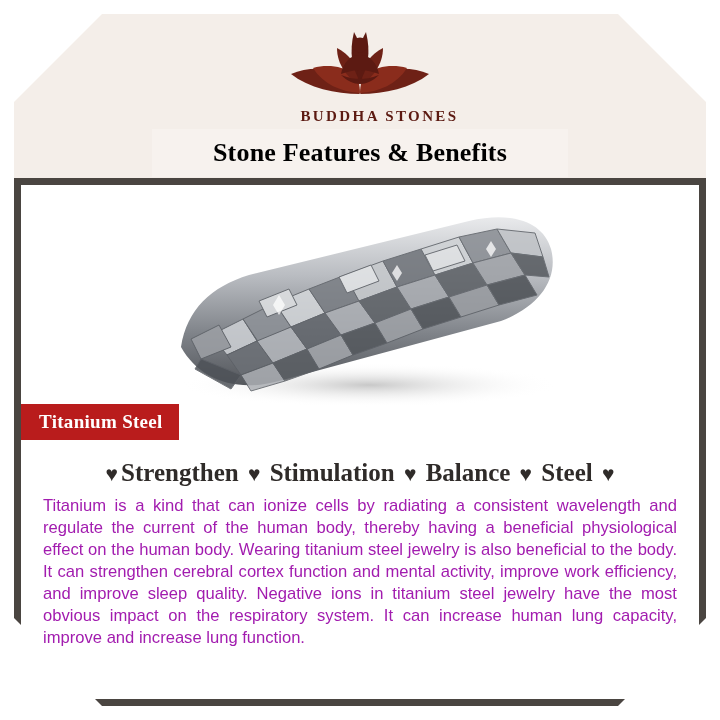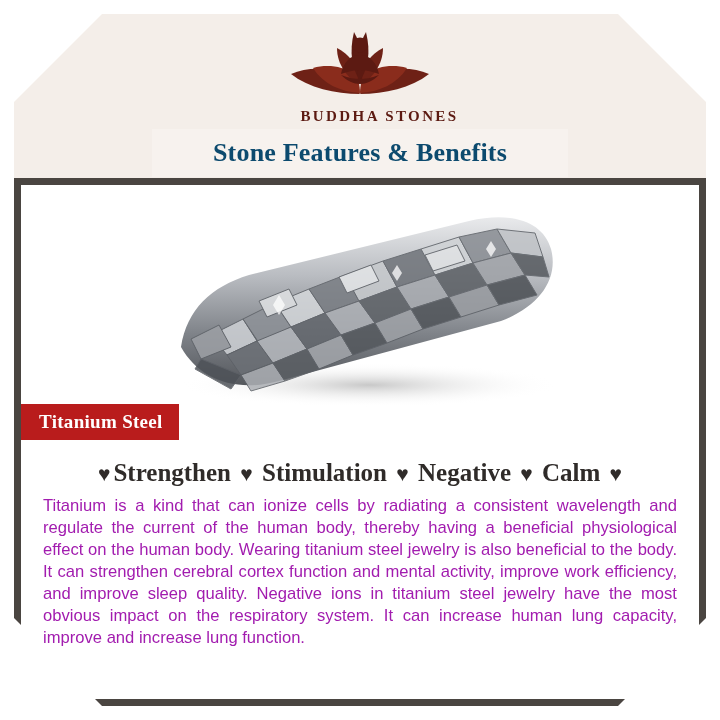--- a/index.html
+++ b/index.html
@@ -87,21 +87,21 @@
     height: 48px;
     background: #f7f2ee;
     display: flex;
     align-items: center;
     justify-content: center;
   }
   .title-bar .title {
     font-family: "Liberation Serif", serif;
     font-size: 26px;
     font-weight: bold;
-    color: #0c4a6e;
+    color: #000000;
     letter-spacing: 0.2px;
   }
 
   
   .product-area {
     position: absolute;
     left: 21px;
     top: 185px;
     width: 678px;
     height: 258px;
@@ -276,21 +276,21 @@
       </svg>
     </div>
   </div>
 
   <div class="label-tab">
     <span>Titanium Steel</span>
   </div>
 
   <div class="text-panel">
     <div class="benefits-line">
-      <span class="heart">♥</span><span>Strengthen</span> <span class="heart">♥</span> <span>Stimulation</span> <span class="heart">♥</span> <span>Negative</span> <span class="heart">♥</span> <span>Calm</span> <span class="heart">♥</span>
+      <span class="heart">♥</span><span>Strengthen</span> <span class="heart">♥</span> <span>Stimulation</span> <span class="heart">♥</span> <span>Balance</span> <span class="heart">♥</span> <span>Steel</span> <span class="heart">♥</span>
     </div>
     <div class="body-text">Titanium is a kind that can ionize cells by radiating a consistent wavelength and regulate the current of the human body, thereby having a beneficial physiological effect on the human body. Wearing titanium steel jewelry is also beneficial to the body. It can strengthen cerebral cortex function and mental activity, improve work efficiency, and improve sleep quality. Negative ions in titanium steel jewelry have the most obvious impact on the respiratory system. It can increase human lung capacity, improve and increase lung function.</div>
   </div>
 
   <div class="frame-outer"></div>
   <div class="corner tl"></div>
   <div class="corner tr"></div>
   <div class="corner bl"></div>
   <div class="corner br"></div>
 

